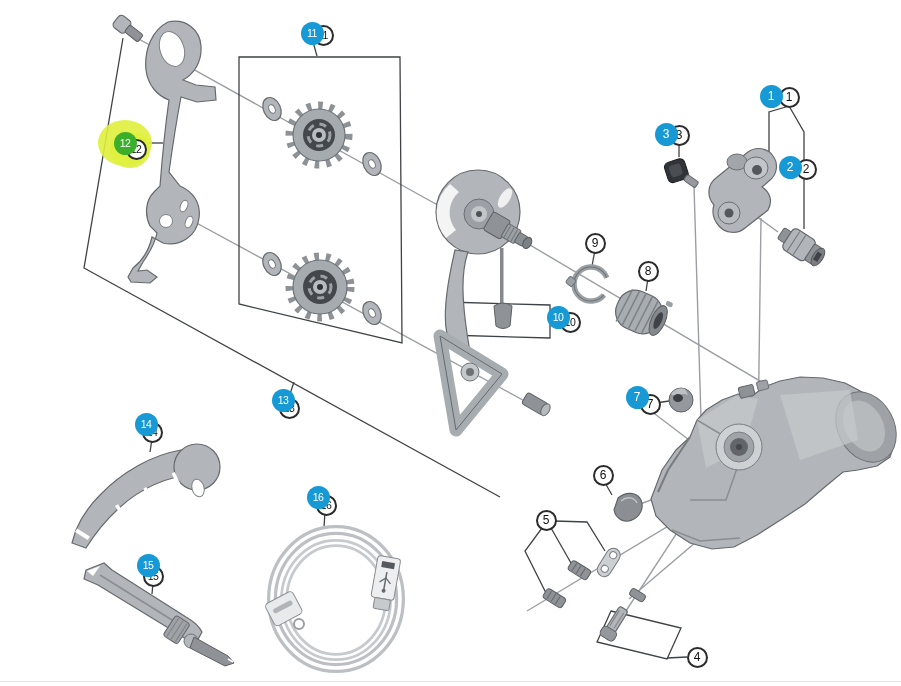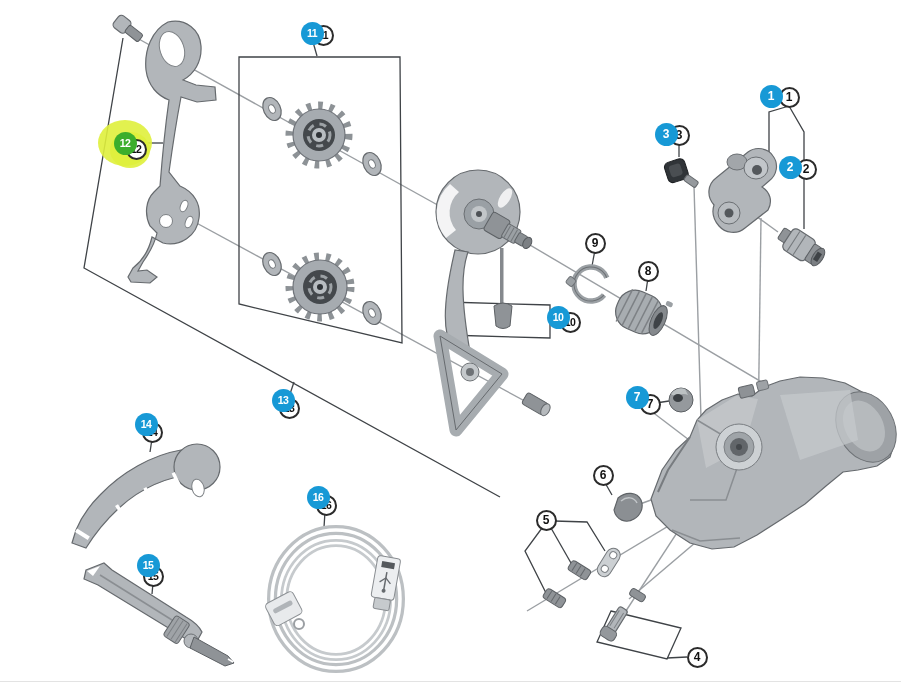--- a/index.html
+++ b/index.html
@@ -7,21 +7,21 @@
          font-family:"Liberation Sans",sans-serif;}
   #stage svg{position:absolute;left:0;top:0;}
   .part{fill:#b2b6ba;stroke:#666a6e;stroke-width:1.2;}
   .part-d{fill:#8f9397;stroke:#5c6064;stroke-width:1;}
   .part-l{fill:#ccd0d3;stroke:#75797d;stroke-width:1;}
   .hole{fill:#ffffff;stroke:#7d8185;stroke-width:1;}
   .axis{stroke:#9b9fa3;stroke-width:1.4;fill:none;}
   .leader{stroke:#3f4347;stroke-width:1.3;fill:none;}
   .boxline{stroke:#3f4347;stroke-width:1.3;fill:none;}
   .callout{position:absolute;border-radius:50%;display:flex;align-items:center;justify-content:center;
-           font-weight:bold;box-sizing:border-box;}
+           font-weight:normal;box-sizing:border-box;}
   .callout.outline{width:21px;height:21px;background:#ffffff;border:2px solid #2b2b2b;color:#111;font-size:12px;}
   .callout.hotspot{width:23px;height:23px;color:#fff;font-size:12px;}
   .callout.two{font-size:10.5px;letter-spacing:-0.5px;}
   .glow{position:absolute;border-radius:50%;}
   #bottom-divider{position:absolute;left:0;right:0;top:681px;height:1px;background:#e3e3e3;}
 </style>
 </head>
 <body>
 
 <div id="stage">

